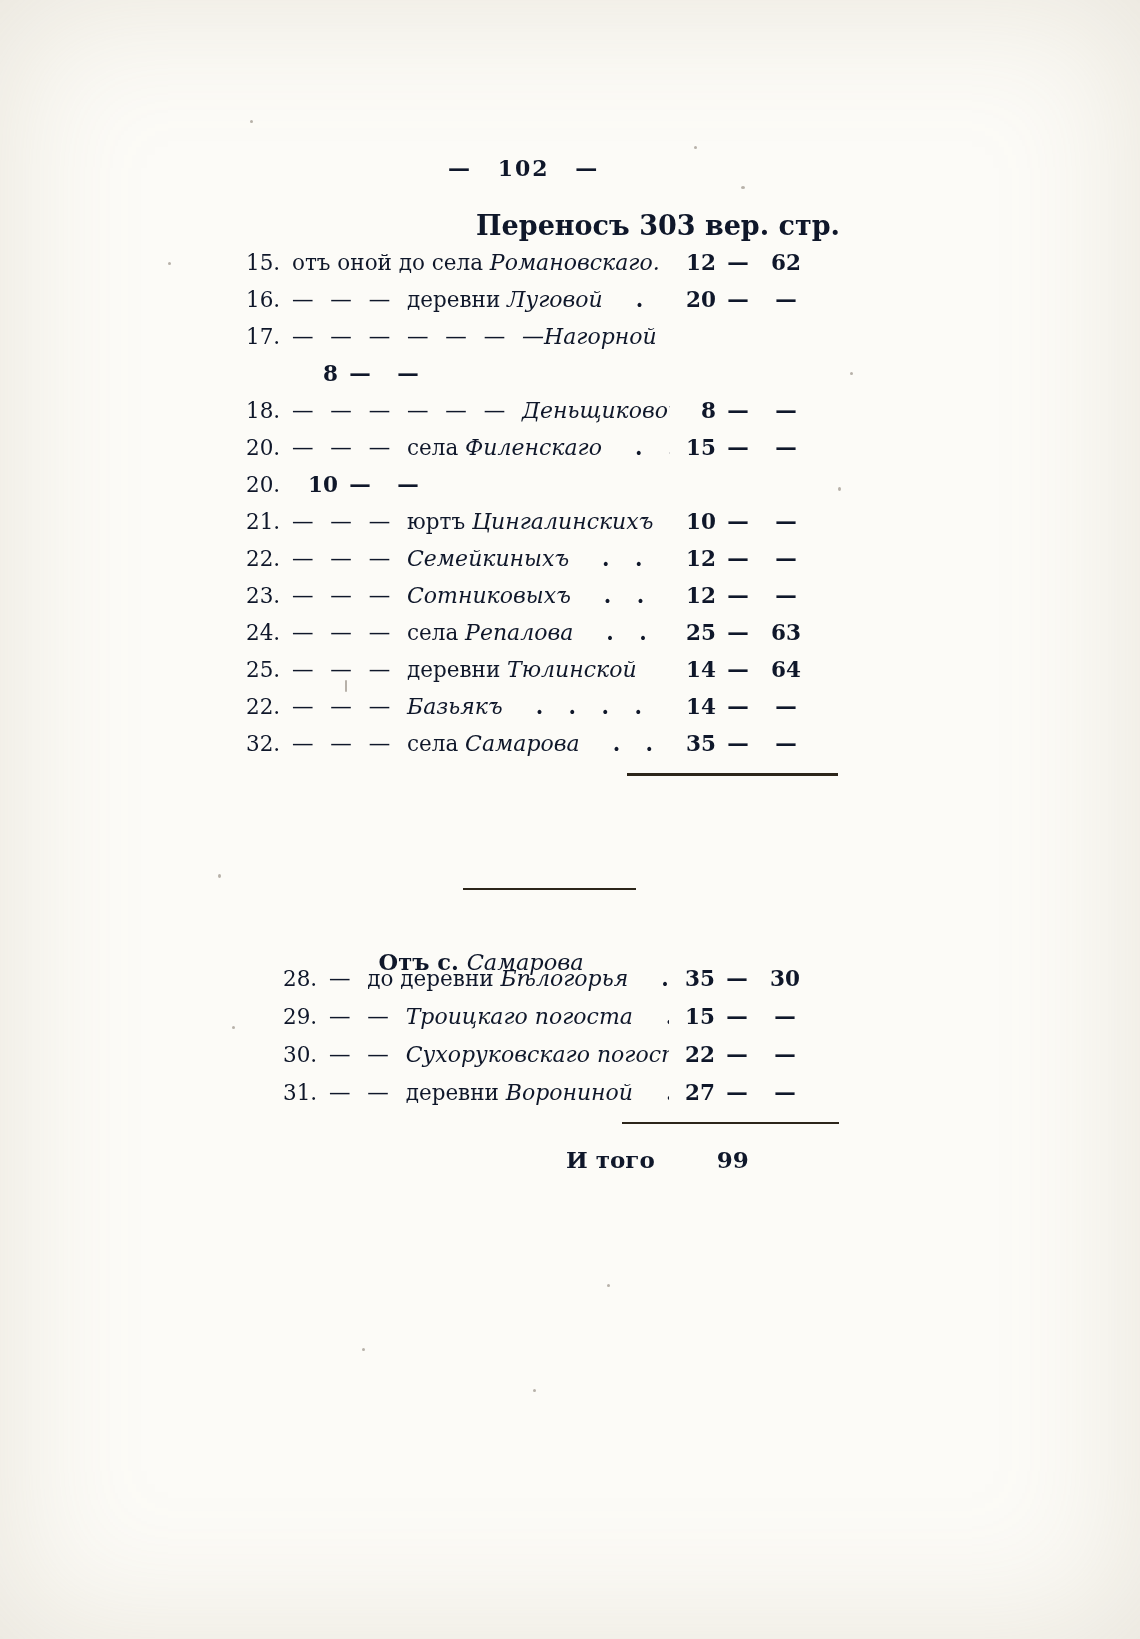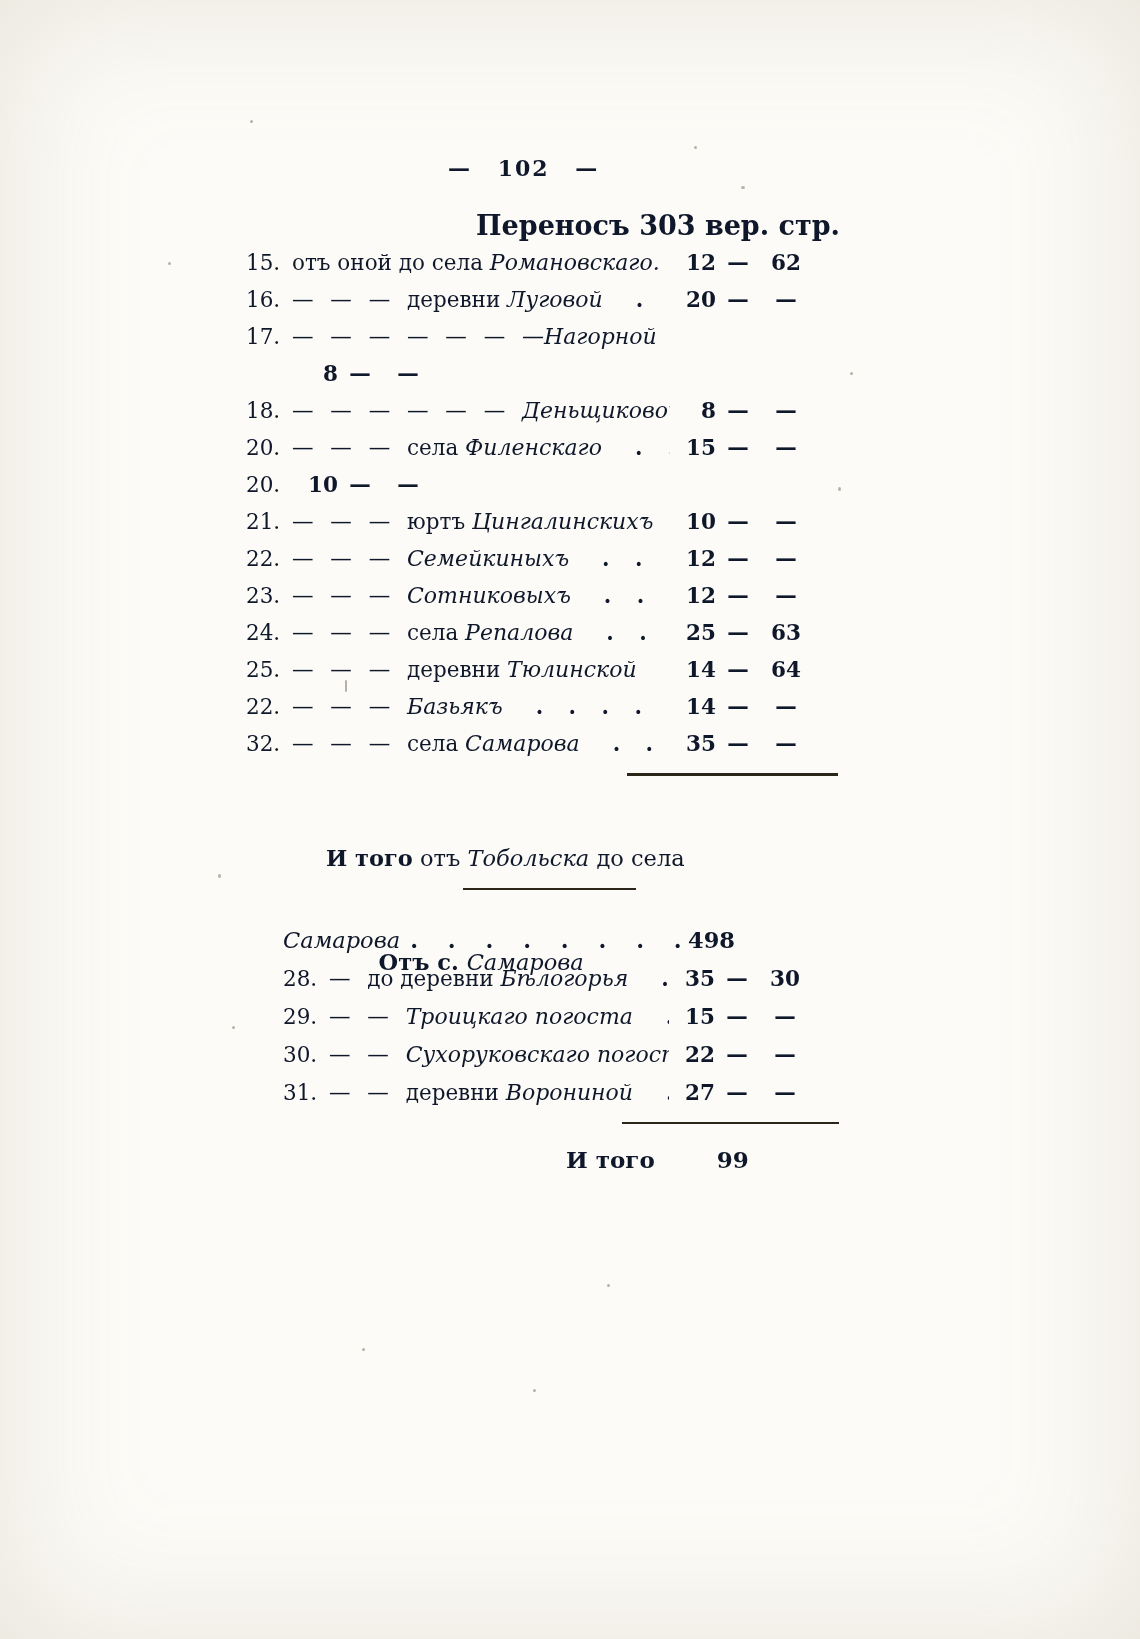--- a/index.html
+++ b/index.html
@@ -171,30 +171,20 @@
         <span class="c-num">32.</span>
         <span class="c-body"><span class="dashes">— — — </span><span class="prefix">села </span><span class="name">Самарова</span><span class="dots">  . . .</span></span>
         <span class="c-dist">35</span>
         <span class="c-sep">—</span>
         <span class="c-cum">—</span>
       </div>
     </div>
 
   <div class="abs rule" id="rule1"></div>
 
-  <div class="abs summary1">
-    <div class="sline1">
-      <span class="bold">И того</span><span> отъ </span><span class="name-it">Тобольска</span><span> до села</span>
-    </div>
-    <div class="sline2">
-      <span class="name">Самарова</span>
-      <span class="dots">. . . . . . . .</span>
-      <span class="value">498</span>
-    </div>
-  </div>
 
   <div class="abs rule" id="rule2"></div>
 
   <div class="abs sec2-header">
     <span class="bold">Отъ с. </span><span class="name-it">Самарова</span>
   </div>
 
   <div class="abs rows" id="table2-rows">
       <div class="row">
         <span class="c-num">28.</span>

